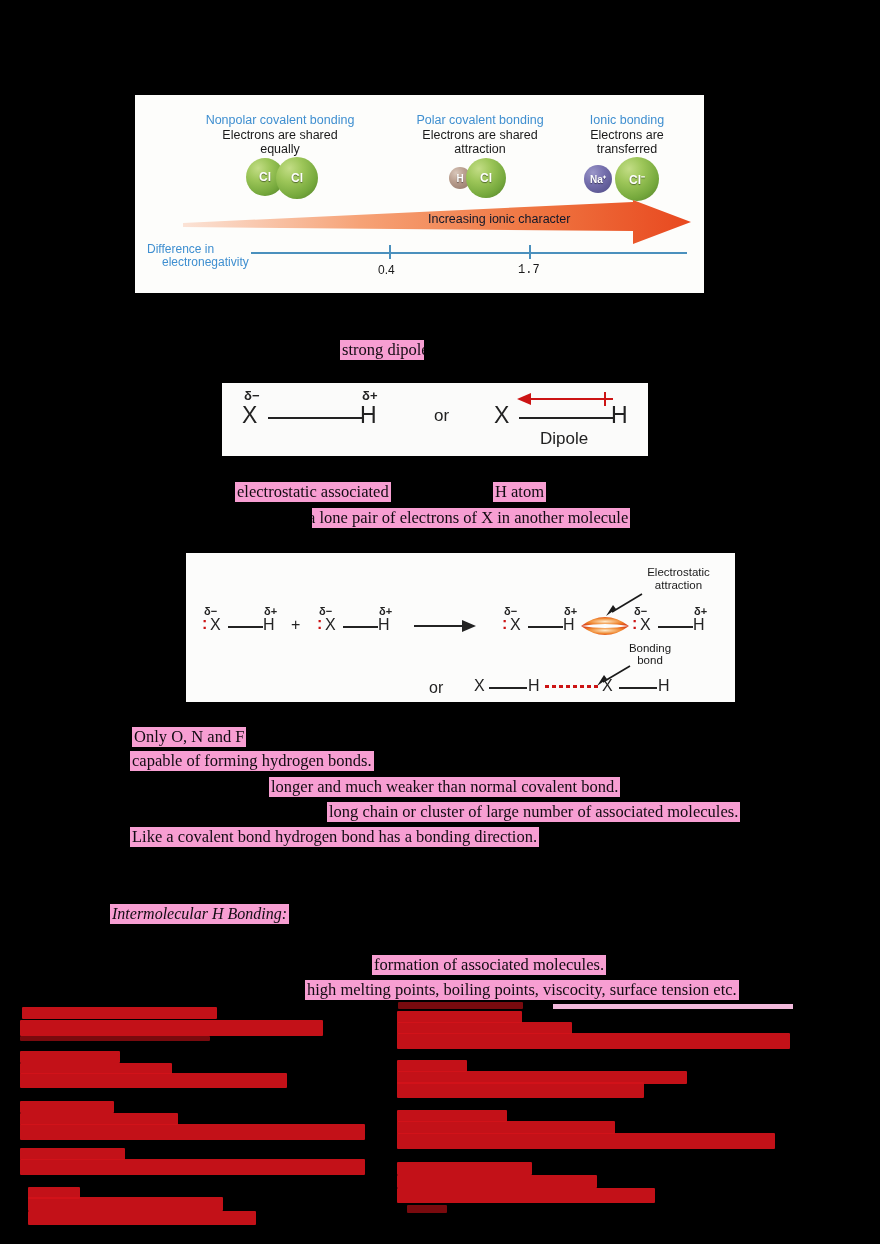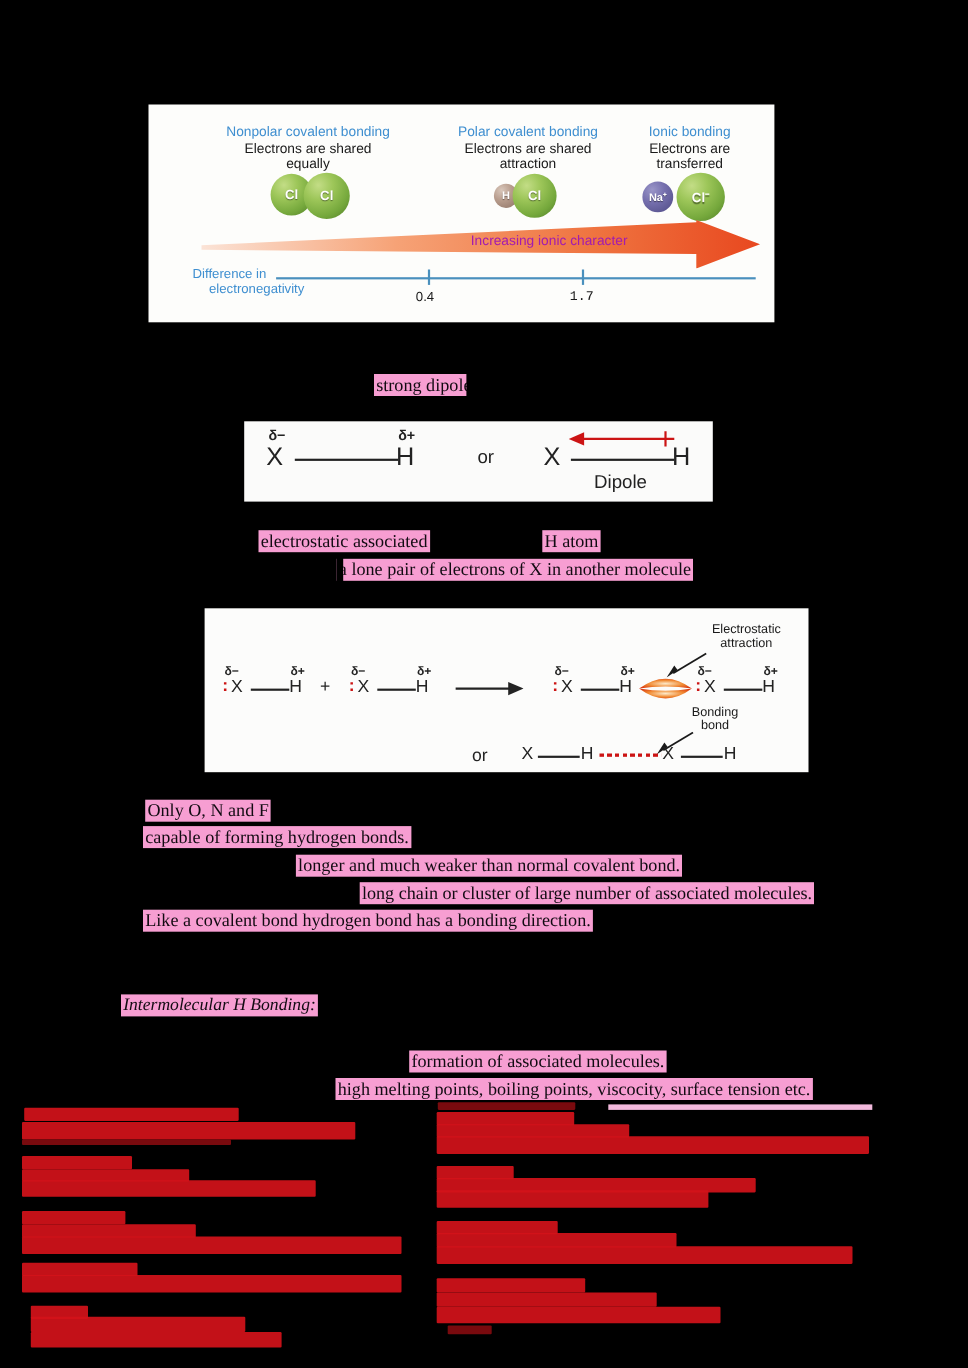--- a/index.html
+++ b/index.html
@@ -60,32 +60,31 @@
   }
   .atom.purple {
     background: radial-gradient(circle at 32% 27%, #9a96c8 0%, #7670ae 40%, #4e4a84 100%);
   }
 
   #arrow-band { position: absolute; left: 48px; top: 105px; width: 508px; height: 44px; }
   .arrow-label {
     position: absolute;
     font-family: "Liberation Sans", sans-serif;
     font-size: 12.5px;
-    color: #a21caf;
+    color: #0f172a;
     white-space: nowrap;
   }
 
   .en-label {
     position: absolute;
     font-family: "Liberation Sans", sans-serif;
     font-size: 12px;
     color: #3f8fd0;
     line-height: 13.5px;
     text-align: left;
-    margin-left: 28px;
   }
   .en-axis {
     position: absolute;
     background: #4a90bd;
   }
   .en-tickval {
     position: absolute;
     font-family: "Liberation Sans", sans-serif;
     font-size: 12px;
     color: #1a1a1a;

